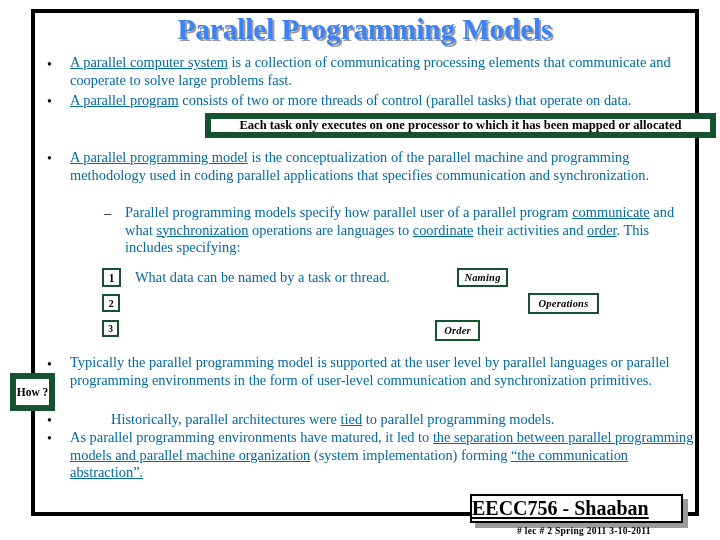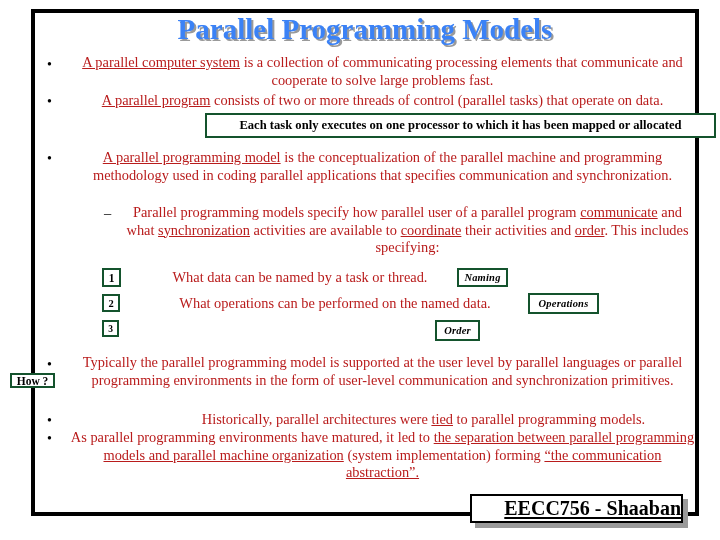--- a/index.html
+++ b/index.html
@@ -50,35 +50,34 @@
     text-shadow: 2px 2px 0 #9a9a9a;
     white-space: nowrap;
   }
 
   
   .txt {
     position: absolute;
     font-size: 14.4px;
     line-height: 17.5px;
     font-family: "Liberation Serif", "DejaVu Serif", serif;
-    color: #b91c1c;
-    text-align: center;
+    color: #0369a1;
   }
   .bullet-dot {
     position: absolute;
     font-size: 14px;
     line-height: 17.5px;
     color: #000000;
   }
   u { text-decoration: underline; text-underline-offset: 1px; }
 
   
   .box {
     position: absolute;
-    border: 2px solid #14532d;
+    border: 6px solid #14532d;
     background: #ffffff;
     box-sizing: border-box;
     display: flex;
     align-items: center;
     justify-content: center;
     text-align: center;
   }
 
   .callout {
     left: 205px;
@@ -112,21 +111,21 @@
     letter-spacing: 0.2px;
   }
   .tag.naming     { left: 457px; top: 268px; width: 51px; height: 19px; }
   .tag.operations { left: 528px; top: 293px; width: 71px; height: 21px; }
   .tag.order      { left: 435px; top: 320px; width: 45px; height: 21px; }
 
   .howbox {
     left: 10px;
     top: 373px;
     width: 45px;
-    height: 15px;
+    height: 38px;
     font-size: 11.5px;
     font-weight: bold;
     font-family: "Liberation Serif", "DejaVu Serif", serif;
     z-index: 7;
   }
 
   
   .footer-shadow {
     position: absolute;
     left: 475px;
@@ -140,21 +139,21 @@
     position: absolute;
     left: 470px;
     top: 494px;
     width: 213px;
     height: 29px;
     border: 2px solid #000000;
     background: #ffffff;
     box-sizing: border-box;
     display: flex;
     align-items: center;
-    justify-content: flex-end;
+    justify-content: flex-start;
     z-index: 9;
   }
   .footer-plate span {
     font-family: "Liberation Serif", "DejaVu Serif", serif;
     font-weight: bold;
     font-size: 20px;
     text-decoration: underline;
     text-underline-offset: 2px;
     white-space: nowrap;
   }
@@ -188,34 +187,33 @@
   <div class="txt" id="b2" style="left:70px; top:92px; width:625px;"><u>A parallel program</u><span> consists of two or more threads of control (parallel tasks) that operate on data.</span></div>
 
   <div class="box callout">
     <span>Each task only executes on one processor to which it has been mapped or allocated</span>
   </div>
 
   <div class="bullet-dot" style="left:47px; top:150px;">•</div>
   <div class="txt" id="b3" style="left:70px; top:149px; width:625px;"><u>A parallel programming model</u><span> is the conceptualization of the parallel machine and programming methodology used in coding parallel applications that specifies communication and synchronization.</span></div>
 
   <div class="bullet-dot" style="left:104px; top:205px; font-size:14.4px;">–</div>
-  <div class="txt" id="b4" style="left:125px; top:204px; width:565px;"><span>Parallel programming models specify how parallel user of a parallel program </span><u>communicate</u><span>  and what </span><u>synchronization</u><span> activities are available to </span><u>coordinate</u><span> their activities and </span><u>order</u><span>.  This includes specifying:</span></div>
+  <div class="txt" id="b4" style="left:125px; top:204px; width:565px;"><span>Parallel programming models specify how parallel user of a parallel program </span><u>communicate</u><span>  and what </span><u>synchronization</u><span> operations are languages to </span><u>coordinate</u><span> their activities and </span><u>order</u><span>.  This includes specifying:</span></div>
 
   <div class="box numbox n1">
     <span>1</span>
   </div>
   <div class="txt" style="left:135px; top:269px; width:330px;">What data can be named by a task or thread.</div>
   <div class="box tag naming">
     <span>Naming</span>
   </div>
 
   <div class="box numbox n2">
     <span>2</span>
   </div>
-  <div class="txt" style="left:135px; top:295px; width:400px;">What operations can be performed on the named data.</div>
   <div class="box tag operations">
     <span>Operations</span>
   </div>
 
   <div class="box numbox n3">
     <span>3</span>
   </div>
   <div class="box tag order">
     <span>Order</span>
   </div>
@@ -230,14 +228,15 @@
   <div class="bullet-dot" style="left:47px; top:412px;">•</div>
   <div class="txt" id="b6" style="left:70px; top:411px; width:625px;margin-left:41px;"><span>Historically, parallel architectures were </span><u>tied</u><span> to parallel programming models.</span></div>
 
   <div class="bullet-dot" style="left:47px; top:430px;">•</div>
   <div class="txt" id="b7" style="left:70px; top:429px; width:625px;"><span>As parallel programming environments have matured, it led to </span><u>the separation between parallel programming models and parallel machine organization</u><span> (system implementation) forming </span><u>“the communication abstraction”.</u></div>
 
   <div class="footer-shadow"></div>
   <div class="footer-plate">
     <span>EECC756 - Shaaban</span>
   </div>
+  <div class="footer-meta">#  lec # 2    Spring 2011   3-10-2011</div>
 
 </div>
 
 </body></html>

